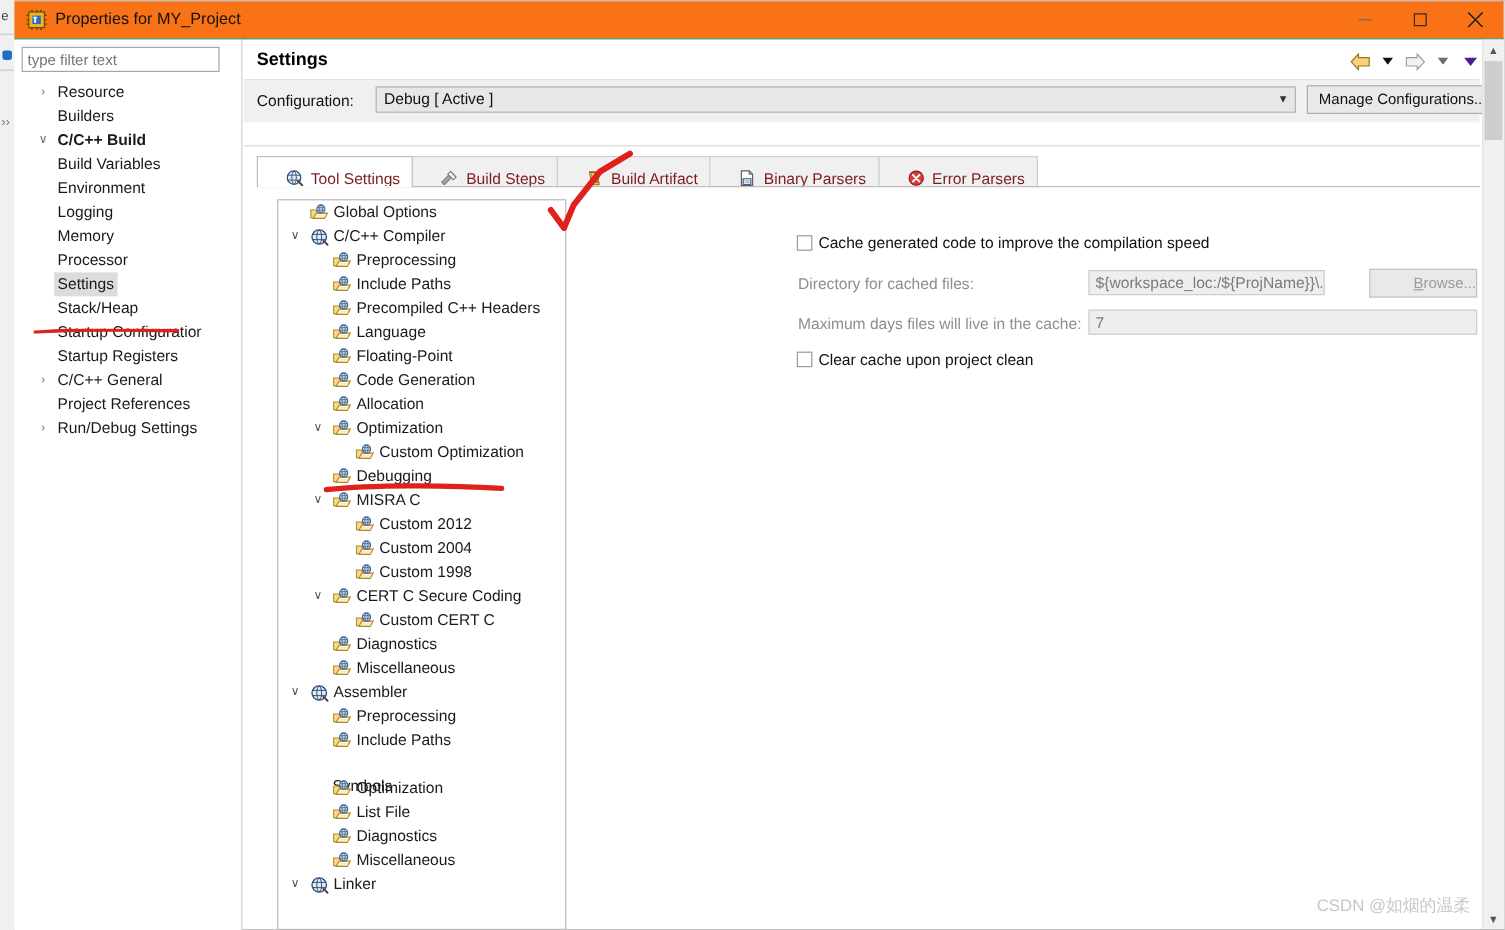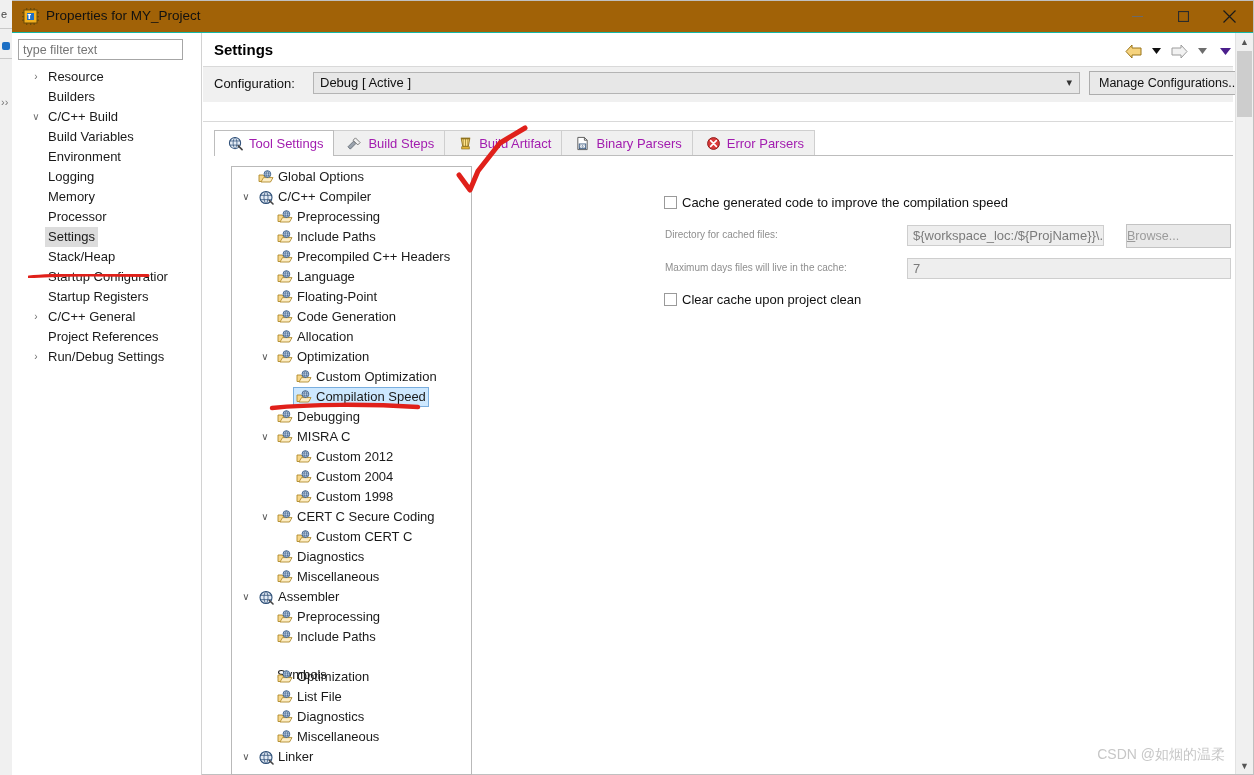--- a/index.html
+++ b/index.html
@@ -59,21 +59,21 @@
     background: #ffffff;
     border: 1px solid #c0c0c0;
     border-left: none;
     box-sizing: border-box;
   }
 
   
   #titlebar {
     position: relative;
     height: 31px;
-    background: #a16207;
+    background: #f97316;
     border-bottom: 1px solid #14b8a6;
   }
   #title-icon {
     position: absolute;
     left: 10px; top: 7px;
     width: 17px; height: 17px;
   }
   #title-text {
     position: absolute;
     left: 34px; top: 7px;
@@ -251,27 +251,27 @@
   
   #tabstrip {
     position: absolute;
     left: 11px; top: 97px;
     height: 26px;
     display: flex;
     align-items: flex-end;
   }
   .tab {
     display: flex;
-    align-items: center;
+    align-items: flex-end;
     gap: 6px;
     height: 26px;
-    padding: 0 10px 0 13px;
+    padding: 0 10px 0 23px;
     box-sizing: border-box;
     font-size: 13px;
-    color: #a21caf;
+    color: #7f1d1d;
     background: #f0f0f0;
     border: 1px solid #cfcfcf;
     border-bottom: none;
     margin-right: -1px;
     white-space: nowrap;
     cursor: default;
   }
   .tab.active {
     background: #ffffff;
     border-color: #bdbdbd;
@@ -365,48 +365,48 @@
     color: #111;
     white-space: nowrap;
   }
   .fld-row {
     position: relative;
     height: 30px;
   }
   .fld-label {
     position: absolute;
     left: 1px; top: 4px;
-    font-size: 10px;
+    font-size: 13px;
     color: #8e8e8e;
     white-space: nowrap;
   }
   .fld-input {
     position: absolute;
     top: 0;
     height: 21px;
     background: #eeeeee;
     border: 1px solid #cecece;
     box-sizing: border-box;
     font-size: 13px;
     color: #7b7b7b;
     line-height: 19px;
     padding: 0 5px;
     white-space: nowrap;
     overflow: hidden;
   }
   #browse-btn {
     position: absolute;
     right: 0; top: -1px;
-    width: 105px; height: 24px;
+    width: 90px; height: 24px;
     background: #e9e9e9;
     border: 1px solid #c3c3c3;
     box-sizing: border-box;
     font-size: 12.5px;
     color: #9b9b9b;
-    text-align: left;
+    text-align: right;
     line-height: 22px;
     cursor: default;
   }
   #browse-btn u { text-decoration: underline; }
 
   
   #vscroll {
     position: absolute;
     right: 0; top: 32px;
     width: 17px; bottom: 0;
@@ -504,21 +504,21 @@
         <path d="M0.5 0.5 L12.5 12.5 M12.5 0.5 L0.5 12.5" stroke="#1a1a1a" stroke-width="1.2" fill="none"></path>
       </svg>
     </div>
   </div>
 
   <div id="left-pane">
     <input id="filter-input" type="text" placeholder="type filter text" style="">
     <div id="nav-tree">
         <div class="nav-row indent0"><span class="twisty">›</span><span class="nav-label" style="margin-left: 33px;">Resource</span></div>
         <div class="nav-row indent0"><span class="nav-label" style="margin-left: 33px;">Builders</span></div>
-        <div class="nav-row indent0"><span class="twisty">∨</span><span class="nav-label" style="margin-left: 33px;">C/C++ Build</span></div>
+        <div class="nav-row indent0"><span class="twisty">∨</span><span class="nav-label" style="margin-left: 33px; font-weight: bold;">C/C++ Build</span></div>
         <div class="nav-row indent1"><span class="nav-label">Build Variables</span></div>
         <div class="nav-row indent1"><span class="nav-label">Environment</span></div>
         <div class="nav-row indent1"><span class="nav-label">Logging</span></div>
         <div class="nav-row indent1"><span class="nav-label">Memory</span></div>
         <div class="nav-row indent1"><span class="nav-label">Processor</span></div>
         <div class="nav-row indent1 selected"><span class="nav-label">Settings</span></div>
         <div class="nav-row indent1"><span class="nav-label">Stack/Heap</span></div>
         <div class="nav-row indent1"><span class="nav-label">Startup Configuratior</span></div>
         <div class="nav-row indent1"><span class="nav-label">Startup Registers</span></div>
         <div class="nav-row indent0"><span class="twisty">›</span><span class="nav-label" style="margin-left: 33px;">C/C++ General</span></div>
@@ -710,29 +710,20 @@
           </span></div>
         <div class="tt-row"><span class="tt-inner" style="margin-left: 61px;">
             <svg viewBox="0 0 16 15" class="ico">
               <path d="M1 11.5 L1 5 L5 5 L6.3 6.6 L12 6.6 L12 11.5 Z" fill="#f8d88c" stroke="#b08a2a" stroke-width="0.9"></path>
               <path d="M3 12 L5.5 7.6 L15 7.6 L12.5 12 Z" fill="#fdedc4" stroke="#b08a2a" stroke-width="0.9"></path>
               <circle cx="9.4" cy="4.1" r="3.4" fill="#dfe9f5" stroke="#3a5f8a" stroke-width="0.9"></circle>
               <path d="M6.3 3.1 L12.5 3.1 M6.5 5.2 L12.4 5.2 M9.4 0.8 C 7.6 2.4, 7.6 5.9, 9.4 7.4 M9.4 0.8 C 11.2 2.4, 11.2 5.9, 9.4 7.4" stroke="#3a5f8a" stroke-width="0.7" fill="none"></path>
             </svg>
             <span>Custom Optimization</span>
           </span></div>
-        <div class="tt-row selected"><span class="tt-inner" style="margin-left: 61px;">
-            <svg viewBox="0 0 16 15" class="ico">
-              <path d="M1 11.5 L1 5 L5 5 L6.3 6.6 L12 6.6 L12 11.5 Z" fill="#f8d88c" stroke="#b08a2a" stroke-width="0.9"></path>
-              <path d="M3 12 L5.5 7.6 L15 7.6 L12.5 12 Z" fill="#fdedc4" stroke="#b08a2a" stroke-width="0.9"></path>
-              <circle cx="9.4" cy="4.1" r="3.4" fill="#dfe9f5" stroke="#3a5f8a" stroke-width="0.9"></circle>
-              <path d="M6.3 3.1 L12.5 3.1 M6.5 5.2 L12.4 5.2 M9.4 0.8 C 7.6 2.4, 7.6 5.9, 9.4 7.4 M9.4 0.8 C 11.2 2.4, 11.2 5.9, 9.4 7.4" stroke="#3a5f8a" stroke-width="0.7" fill="none"></path>
-            </svg>
-            <span>Compilation Speed</span>
-          </span></div>
         <div class="tt-row"><span class="tt-inner" style="margin-left: 42px;">
             <svg viewBox="0 0 16 15" class="ico">
               <path d="M1 11.5 L1 5 L5 5 L6.3 6.6 L12 6.6 L12 11.5 Z" fill="#f8d88c" stroke="#b08a2a" stroke-width="0.9"></path>
               <path d="M3 12 L5.5 7.6 L15 7.6 L12.5 12 Z" fill="#fdedc4" stroke="#b08a2a" stroke-width="0.9"></path>
               <circle cx="9.4" cy="4.1" r="3.4" fill="#dfe9f5" stroke="#3a5f8a" stroke-width="0.9"></circle>
               <path d="M6.3 3.1 L12.5 3.1 M6.5 5.2 L12.4 5.2 M9.4 0.8 C 7.6 2.4, 7.6 5.9, 9.4 7.4 M9.4 0.8 C 11.2 2.4, 11.2 5.9, 9.4 7.4" stroke="#3a5f8a" stroke-width="0.7" fill="none"></path>
             </svg>
             <span>Debugging</span>
           </span></div>
         <div class="tt-row"><span class="tw" style="left: 27px;">∨</span><span class="tt-inner" style="margin-left: 42px;">

